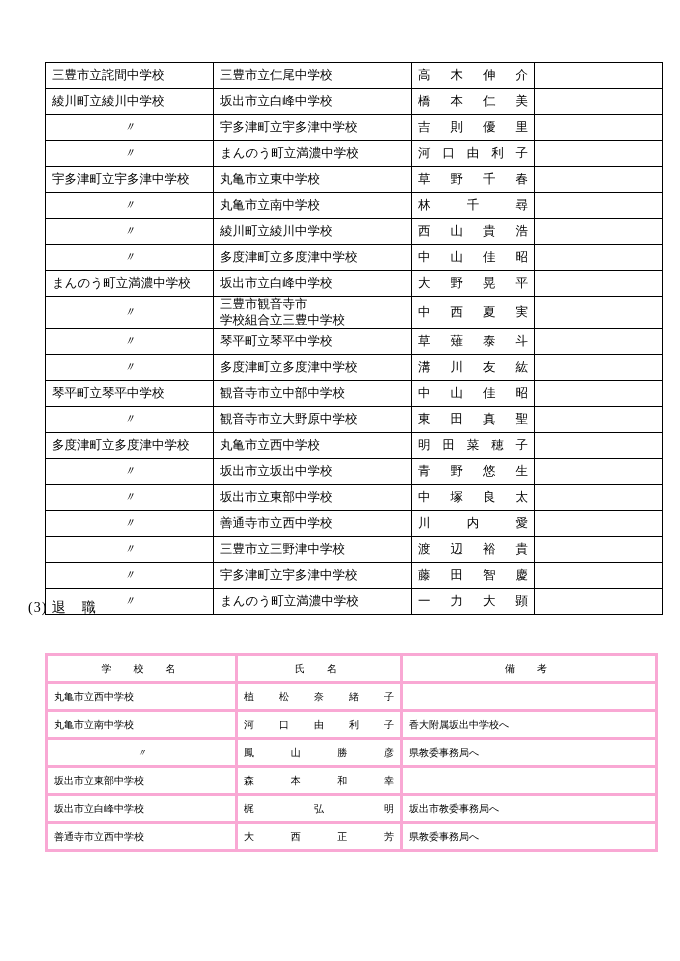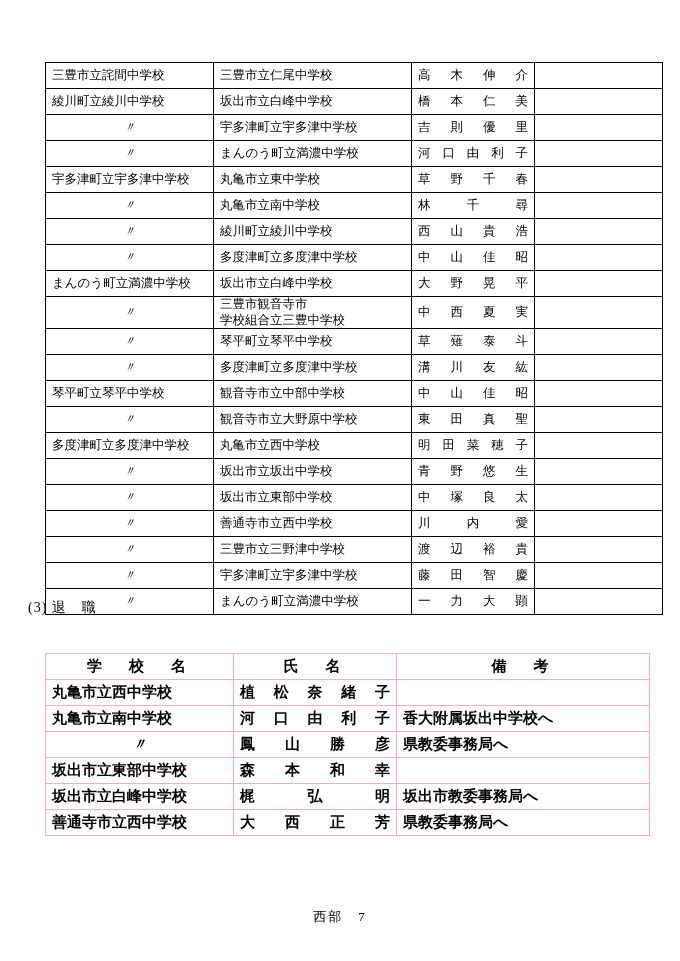--- a/index.html
+++ b/index.html
@@ -80,26 +80,26 @@
   
   .table2 {
     position: absolute;
     left: 45px;
     top: 653px;
     width: 565px;
     border-collapse: collapse;
     table-layout: fixed;
   }
   .table2 td, .table2 th {
-    border: 1px solid #f9a8d4;
+    border: 3px solid #f9a8d4;
     height: 25px;
     padding: 0 6px;
-    font-size: 15px;
+    font-size: 10px;
     vertical-align: middle;
-    font-weight: bold;
+    font-weight: normal;
     overflow: hidden;
     white-space: nowrap;
   }
   .table2 .h-school { width: 175px; }
   .table2 .h-name   { width: 150px; }
   .table2 .h-note   { width: 240px; }
   .hdr {
     text-align: center;
     letter-spacing: 6px;
     padding-left: 10px;
@@ -292,15 +292,14 @@
           <td class="h-note">坂出市教委事務局へ</td>
         </tr>
         <tr>
           <td class="h-school">善通寺市立西中学校</td>
           <td class="h-name name-cell">大西正芳</td>
           <td class="h-note">県教委事務局へ</td>
         </tr>
       </tbody>
   </table>
 
-  <div class="footer">西部　7</div>
 
 </div>
 
 </body></html>

